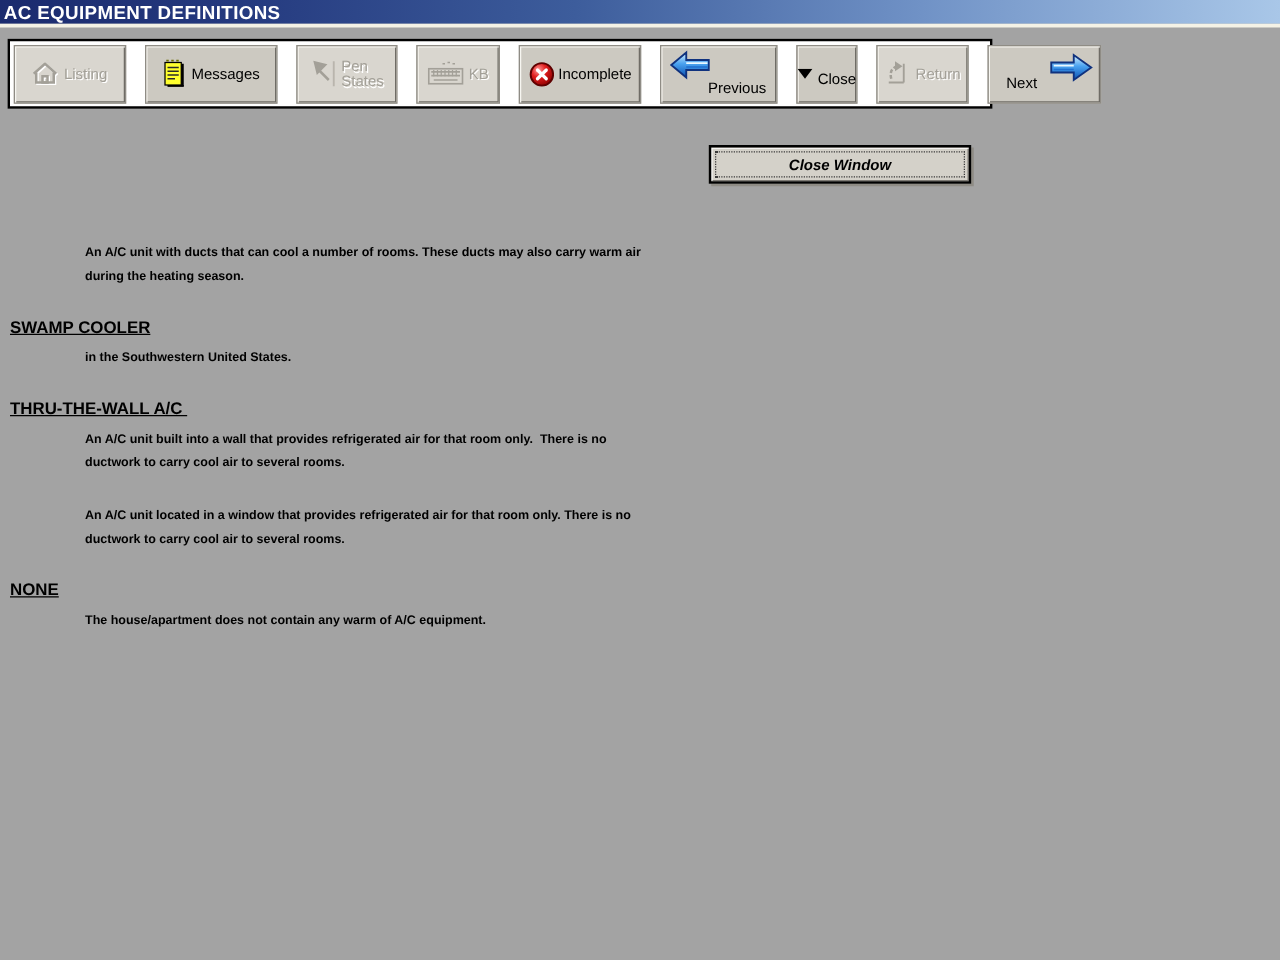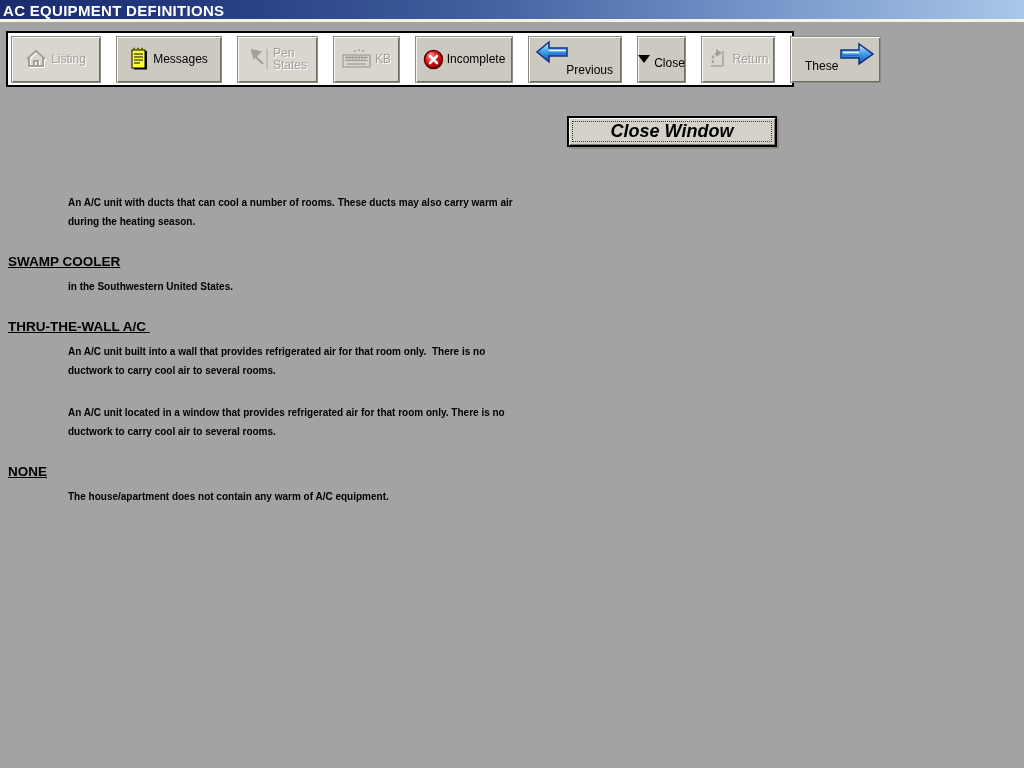--- a/index.html
+++ b/index.html
@@ -48,21 +48,21 @@
     position:absolute; left:567px; top:116px; width:210px; height:31px;
     background:#d4d1c9; border:2px solid #000000;
     box-shadow:inset 1px 1px 0 #ffffff, inset -1px -1px 0 #7e7b75, 2px 2px 0 #8f8c85;
     cursor:pointer;
   }
   .close-btn .focus-rect {
     position:absolute; left:3px; top:3px; right:3px; bottom:3px;
     border:1px dotted #3a3a3a;
     display:flex; align-items:center; justify-content:center;
   }
-  .close-btn .cw-label { font-size:18px; font-weight:bold; font-style:italic; color:#000; }
+  .close-btn .cw-label { font-size:12px; font-weight:bold; font-style:italic; color:#000; }
 
   
   .definitions { position:absolute; left:8px; top:186px; width:820px; }
   .def-section { margin-bottom:23px; }
   .def-term {
     font-size:13.5px; font-weight:bold; color:#000;
     text-decoration:underline; white-space:pre; line-height:16px;
   }
   .def-body { margin:7px 0 0 20px; }
   .def-line { font-size:10px; font-weight:bold; color:#000; line-height:19px; white-space:pre;margin-left:40px; }
@@ -217,21 +217,21 @@
             <line x1="4" y1="19" x2="16" y2="19" stroke-width="1.5"></line>
             <path d="M6,16 Q4,8 11,6" stroke-width="2" stroke-dasharray="3,1.6"></path>
           </g>
           <polygon points="9,2 15,6 9,10" fill="#a3a098"></polygon>
         </svg>
       </span>
       <span class="lbl">Return</span>
     </div>
 
     <div class="tb-btn corner w-next">
-      <span class="lbl lbl-bl">These</span>
+      <span class="lbl lbl-bl">Next</span>
       <span class="ic-tr">
         <svg width="36" height="26" viewBox="0 0 36 26">
           <defs>
             <linearGradient id="blueR" x1="0" y1="0" x2="0" y2="1">
               <stop offset="0%" stop-color="#d8f2ff"></stop>
                 <stop offset="45%" stop-color="#4aa2f0"></stop>
                 <stop offset="100%" stop-color="#0a50b0"></stop>
             </linearGradient>
           </defs>
           <polygon points="2,9 20,9 20,3 34,13 20,23 20,17 2,17" fill="url(#blueR)" stroke="#10327e" stroke-width="1.5"></polygon>

